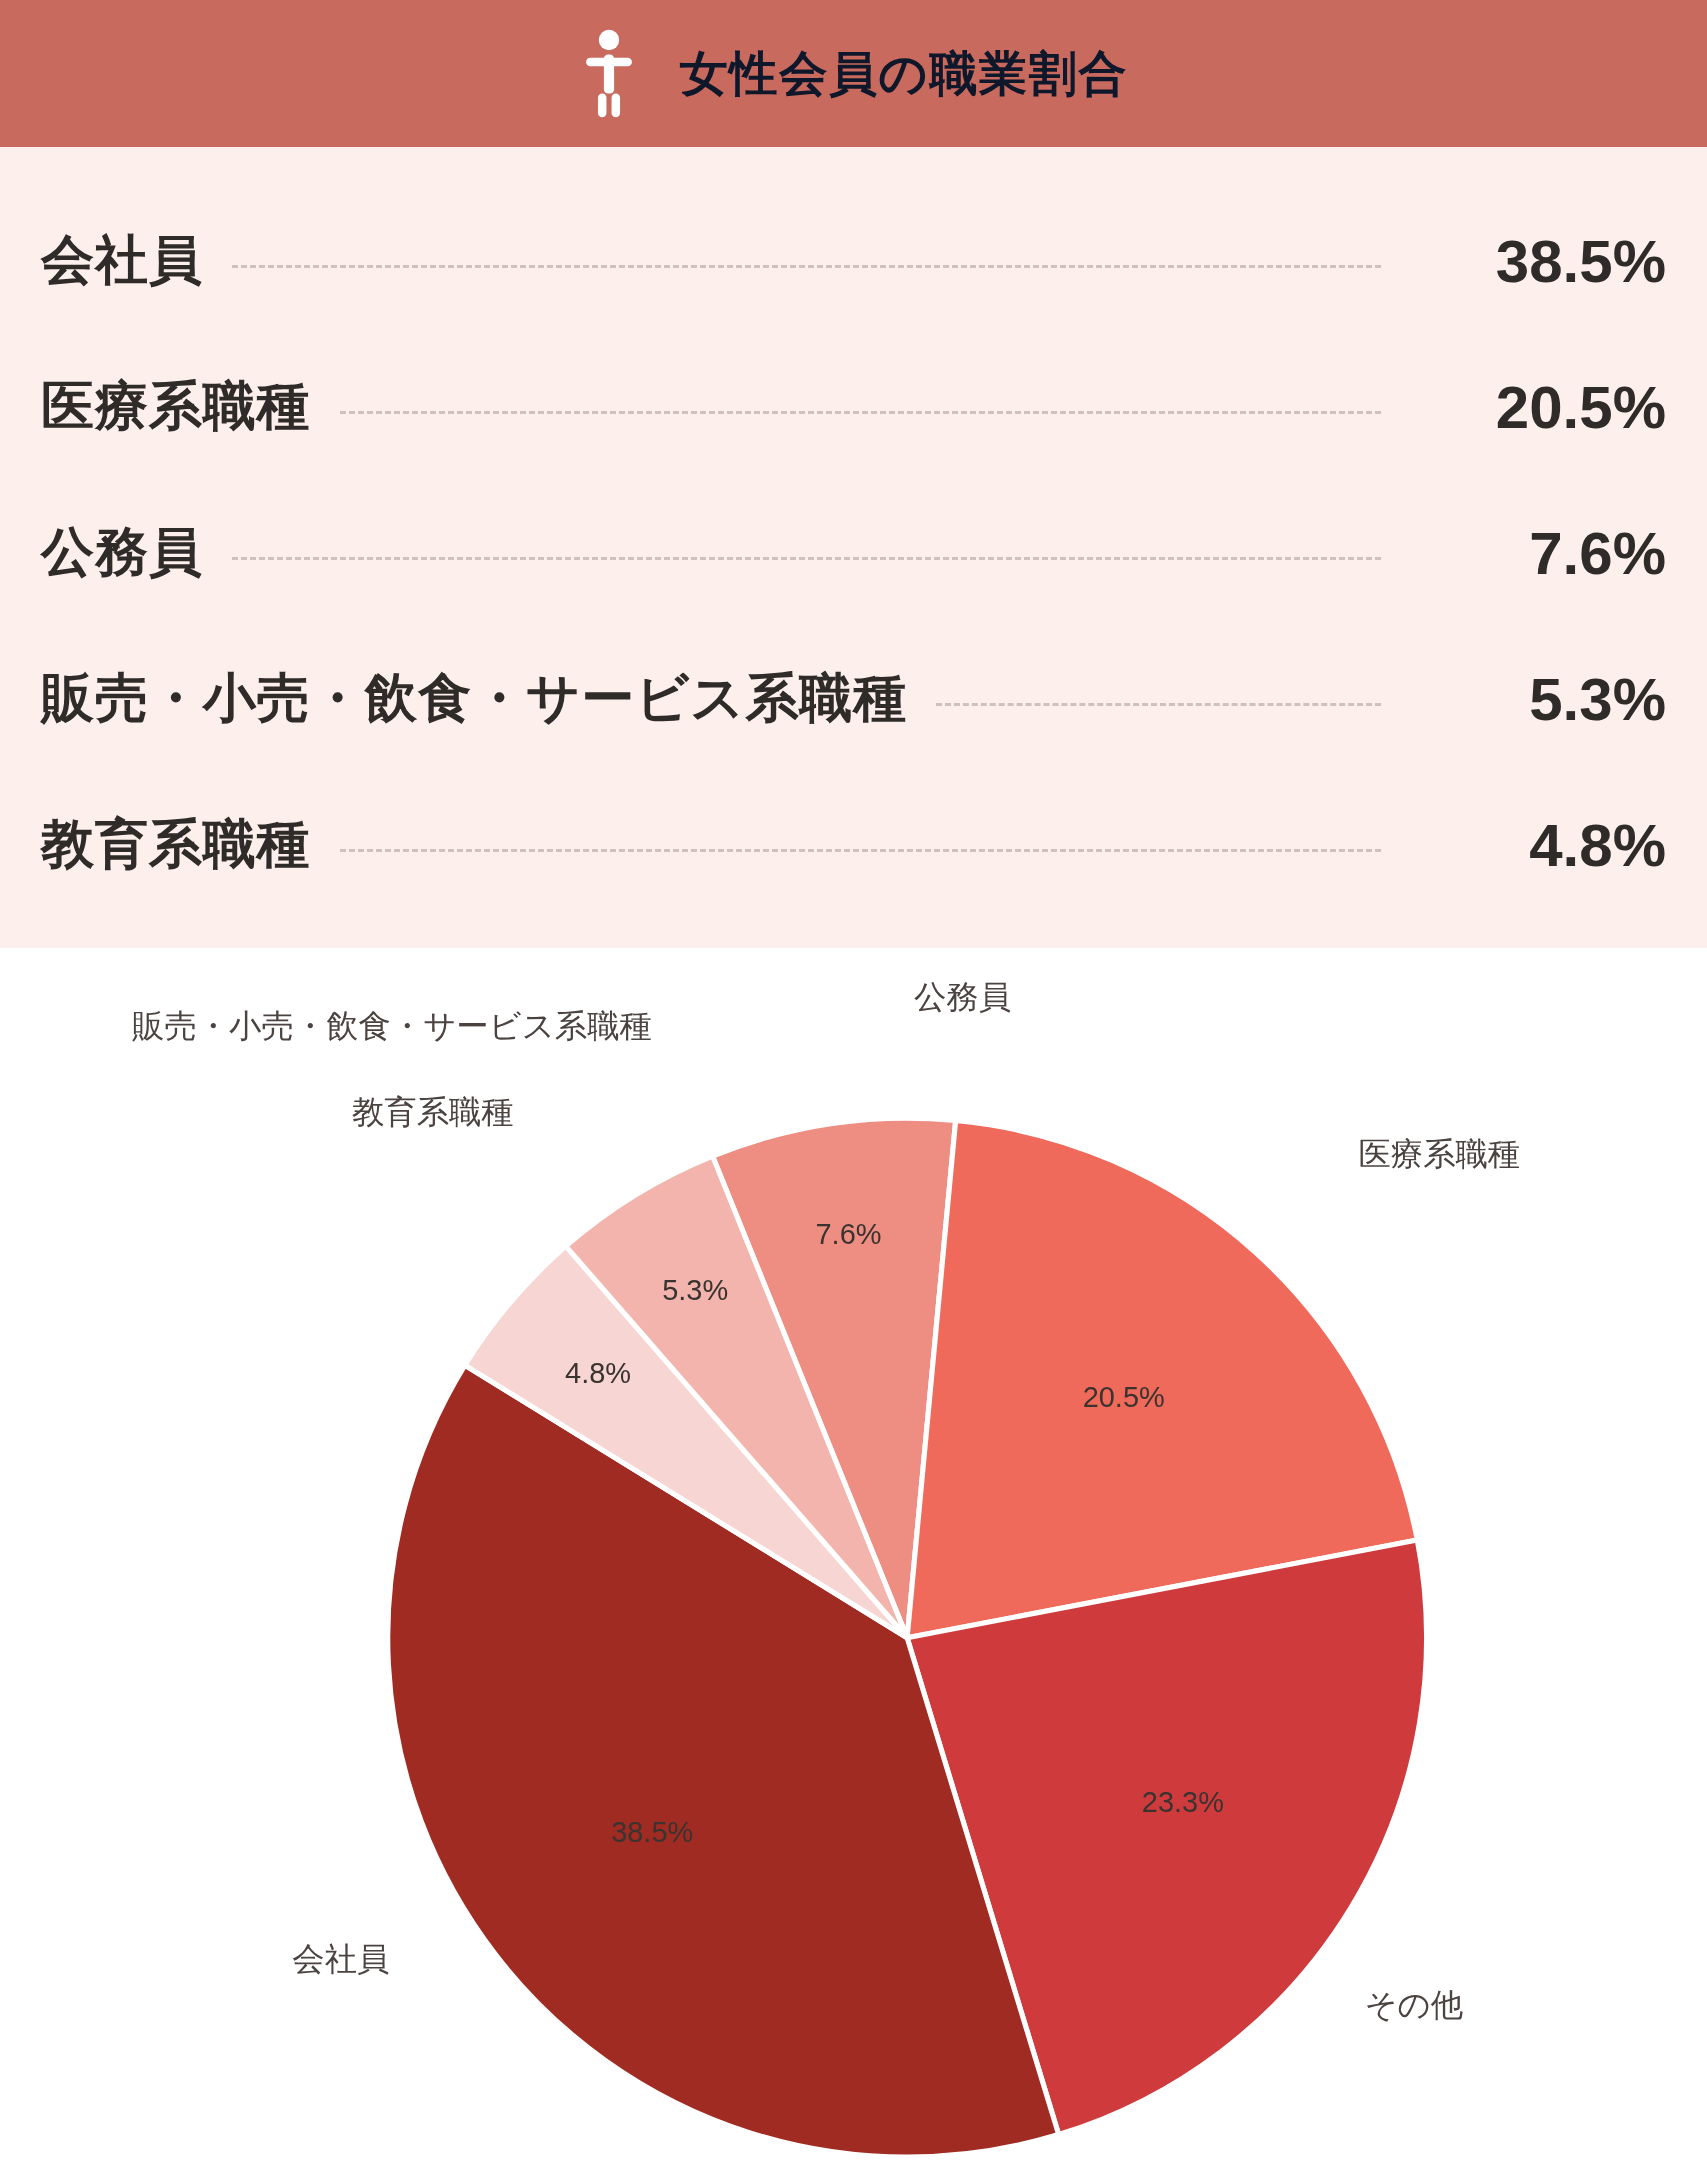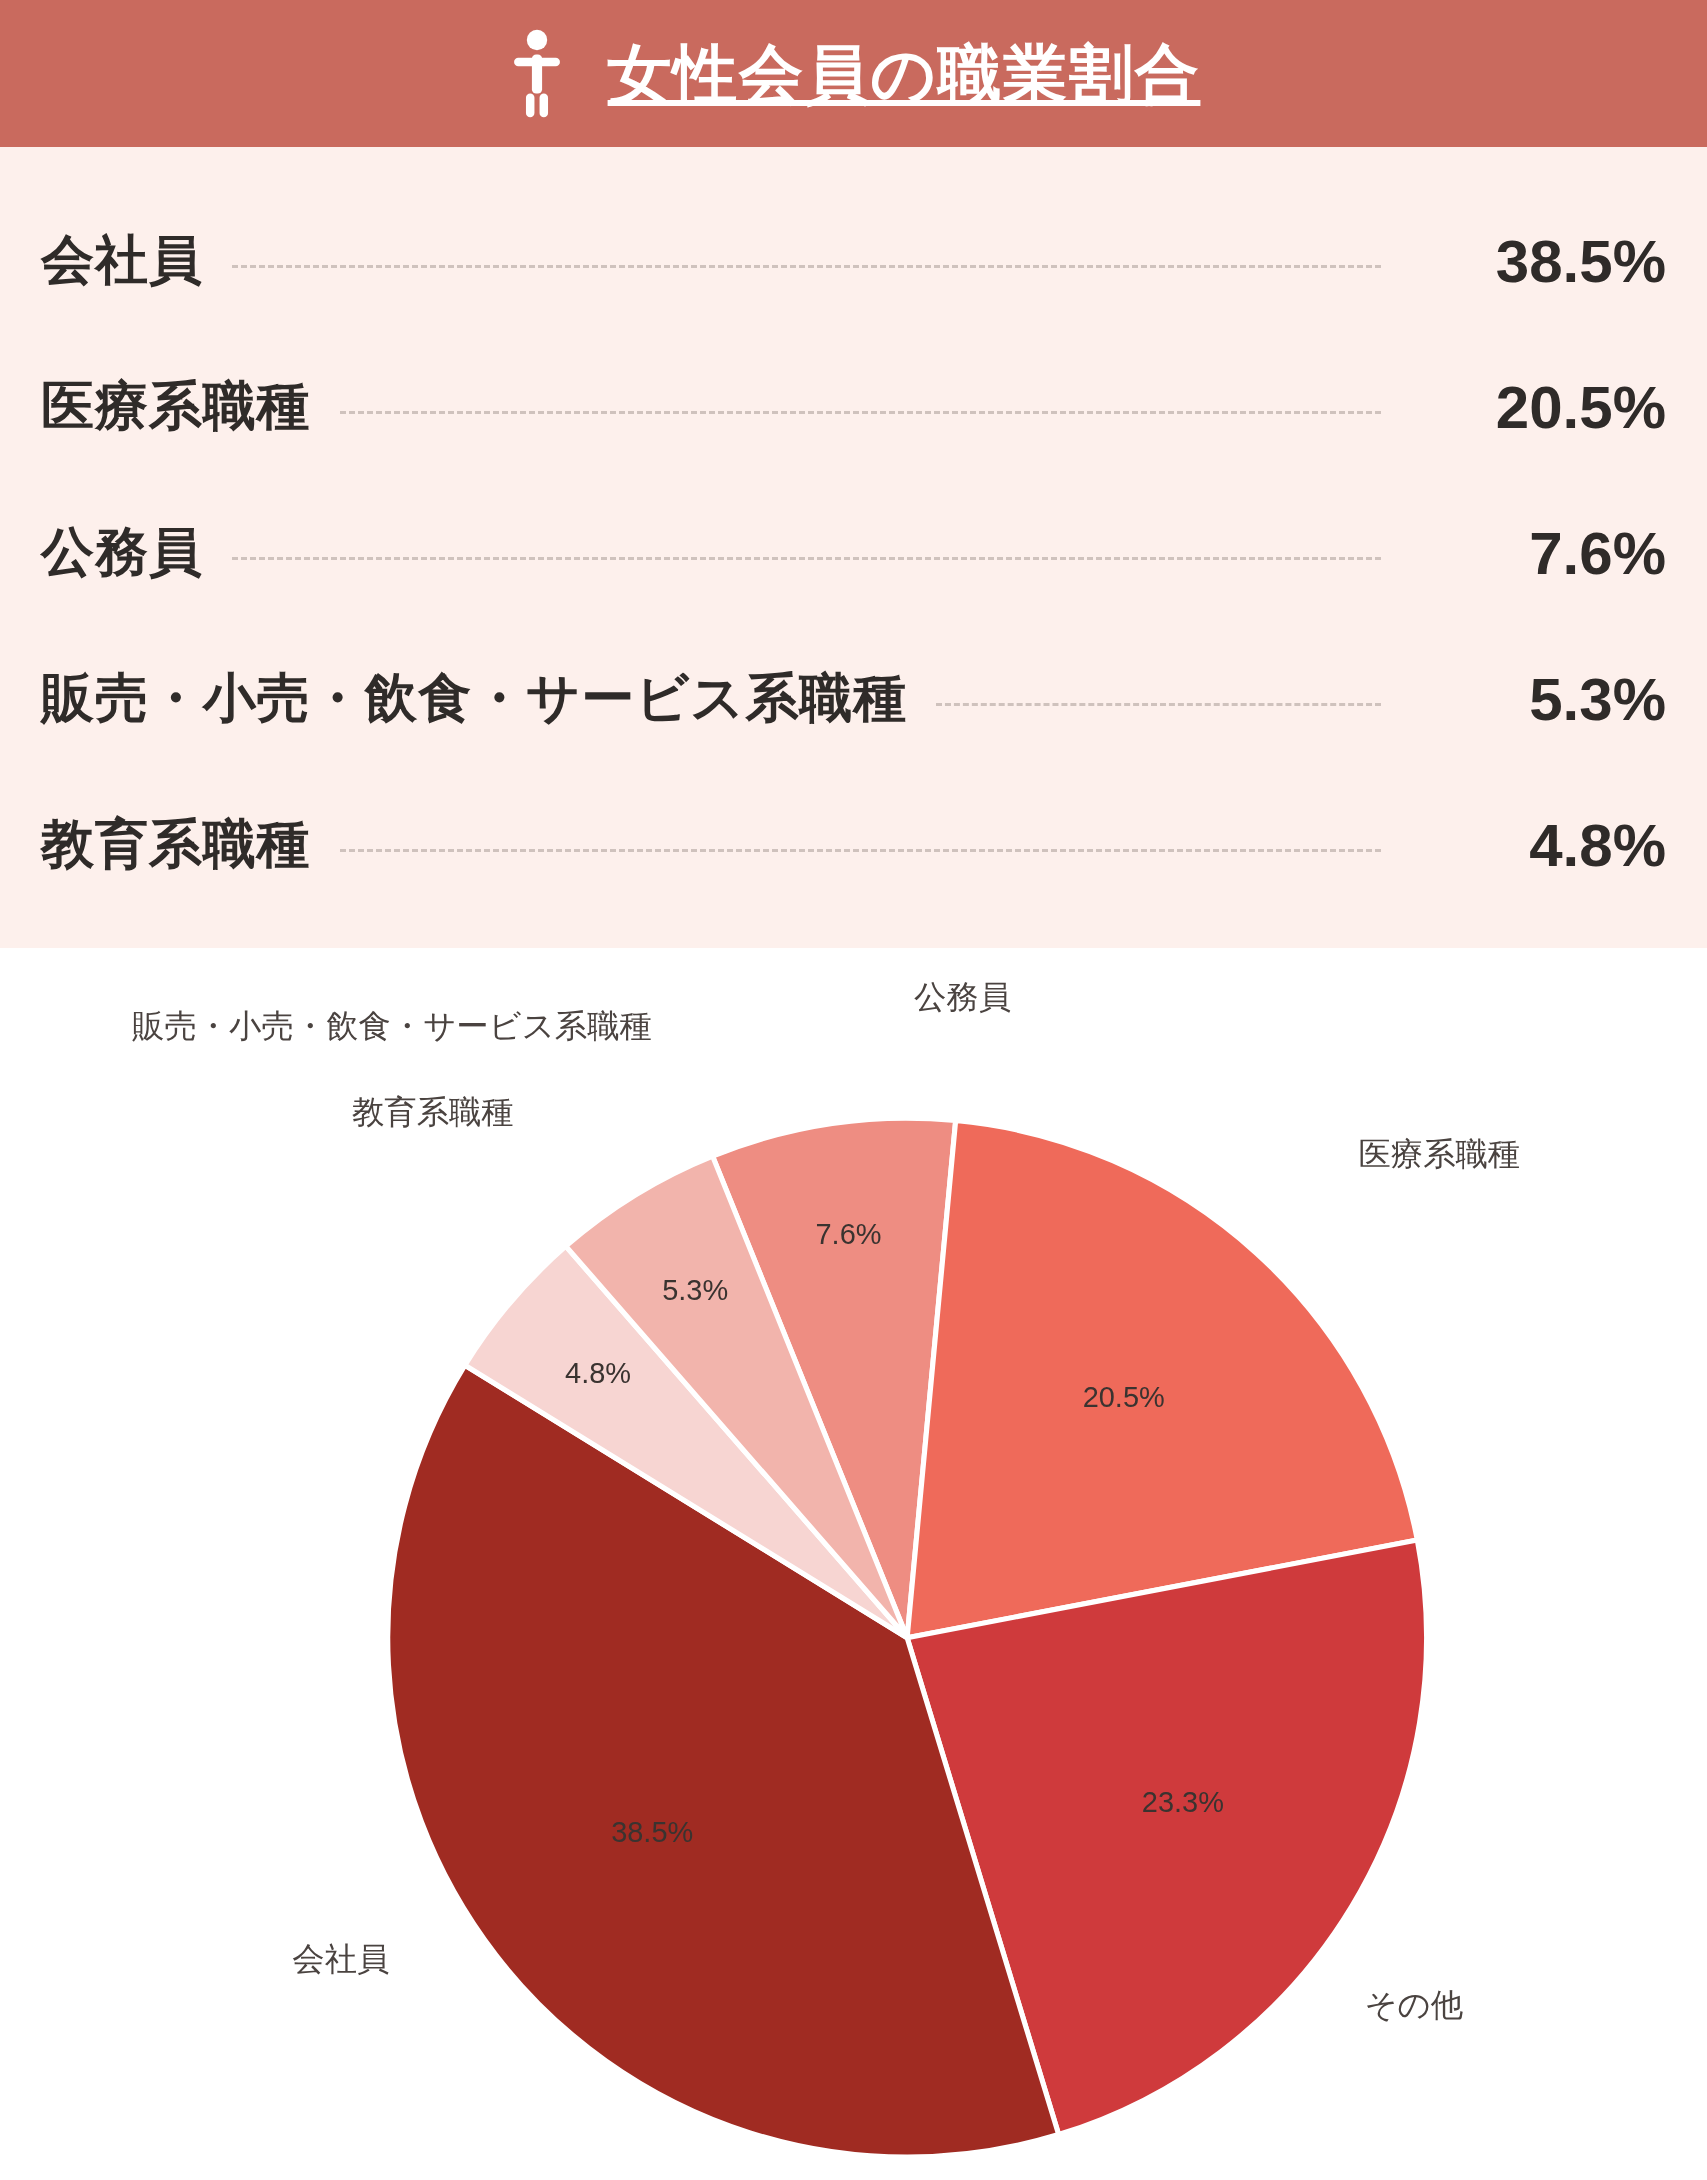--- a/index.html
+++ b/index.html
@@ -28,27 +28,26 @@
     box-sizing: border-box;
   }
   .header .person-icon {
     width: 60px;
     height: 90px;
     position: relative;
     display: block;
   }
   .header .person-icon svg { display:block; }
   .header .title {
-    color: #ffffff;
-    font-size: 64px;
+    color: #0f172a;
+    font-size: 48px;
     font-weight: bold;
     letter-spacing: 1.7px;
     line-height: 1;
     white-space: nowrap;
-    text-decoration: underline;
   }
 
   
   .list-panel {
     background: #fdf0ec;
     padding: 41px 41px 44px 41px;
     box-sizing: border-box;
     height: 801px;
   }
   .list-row {

